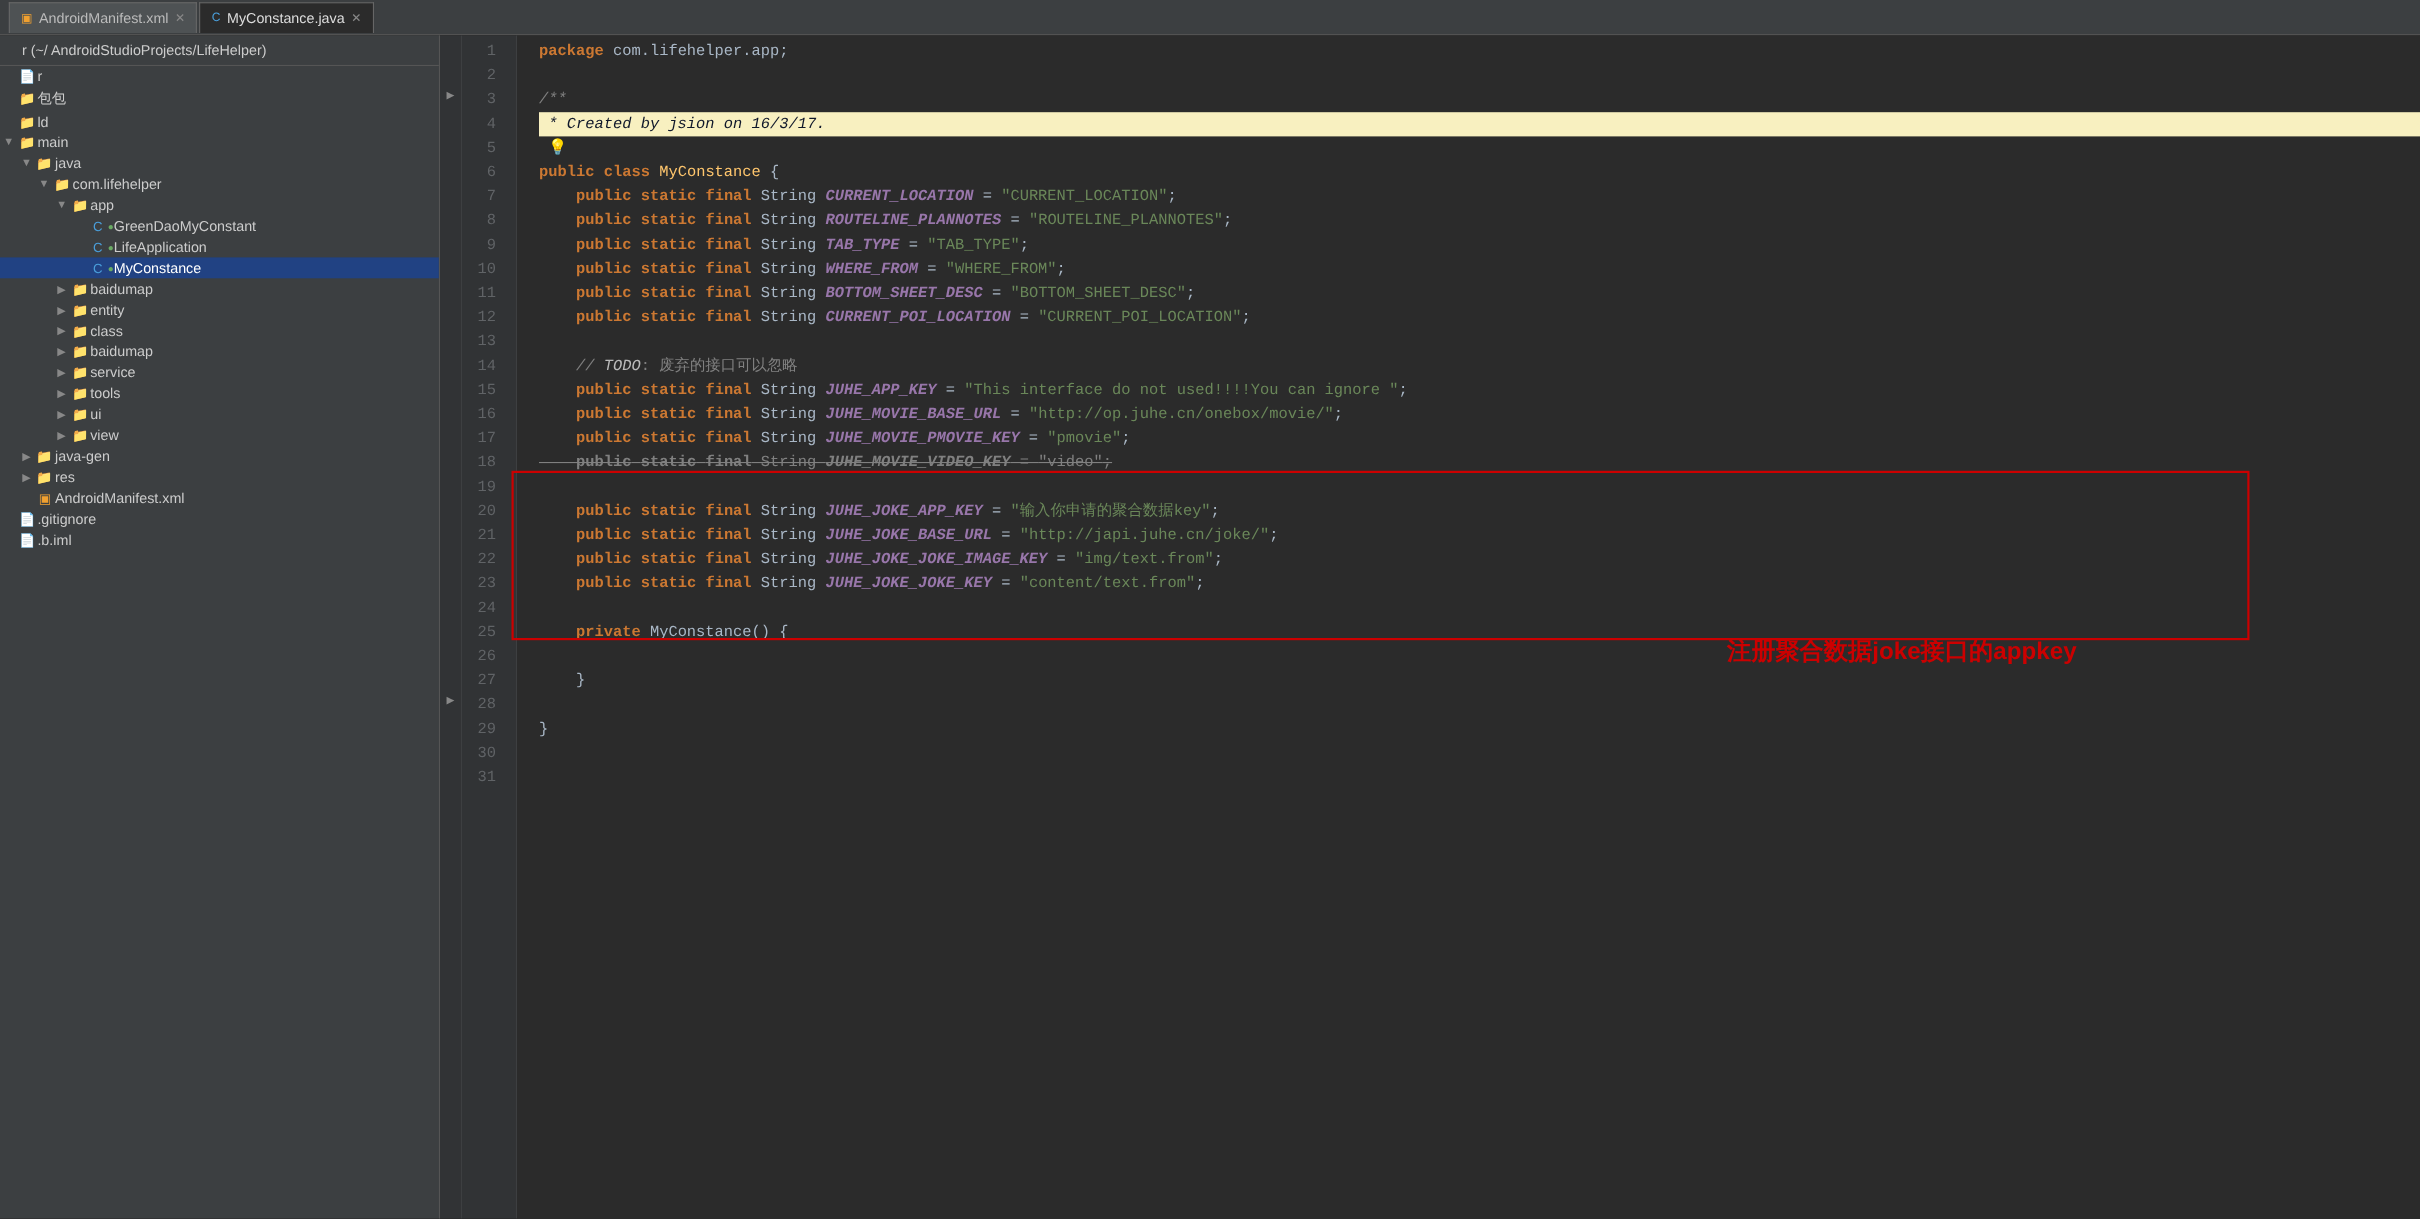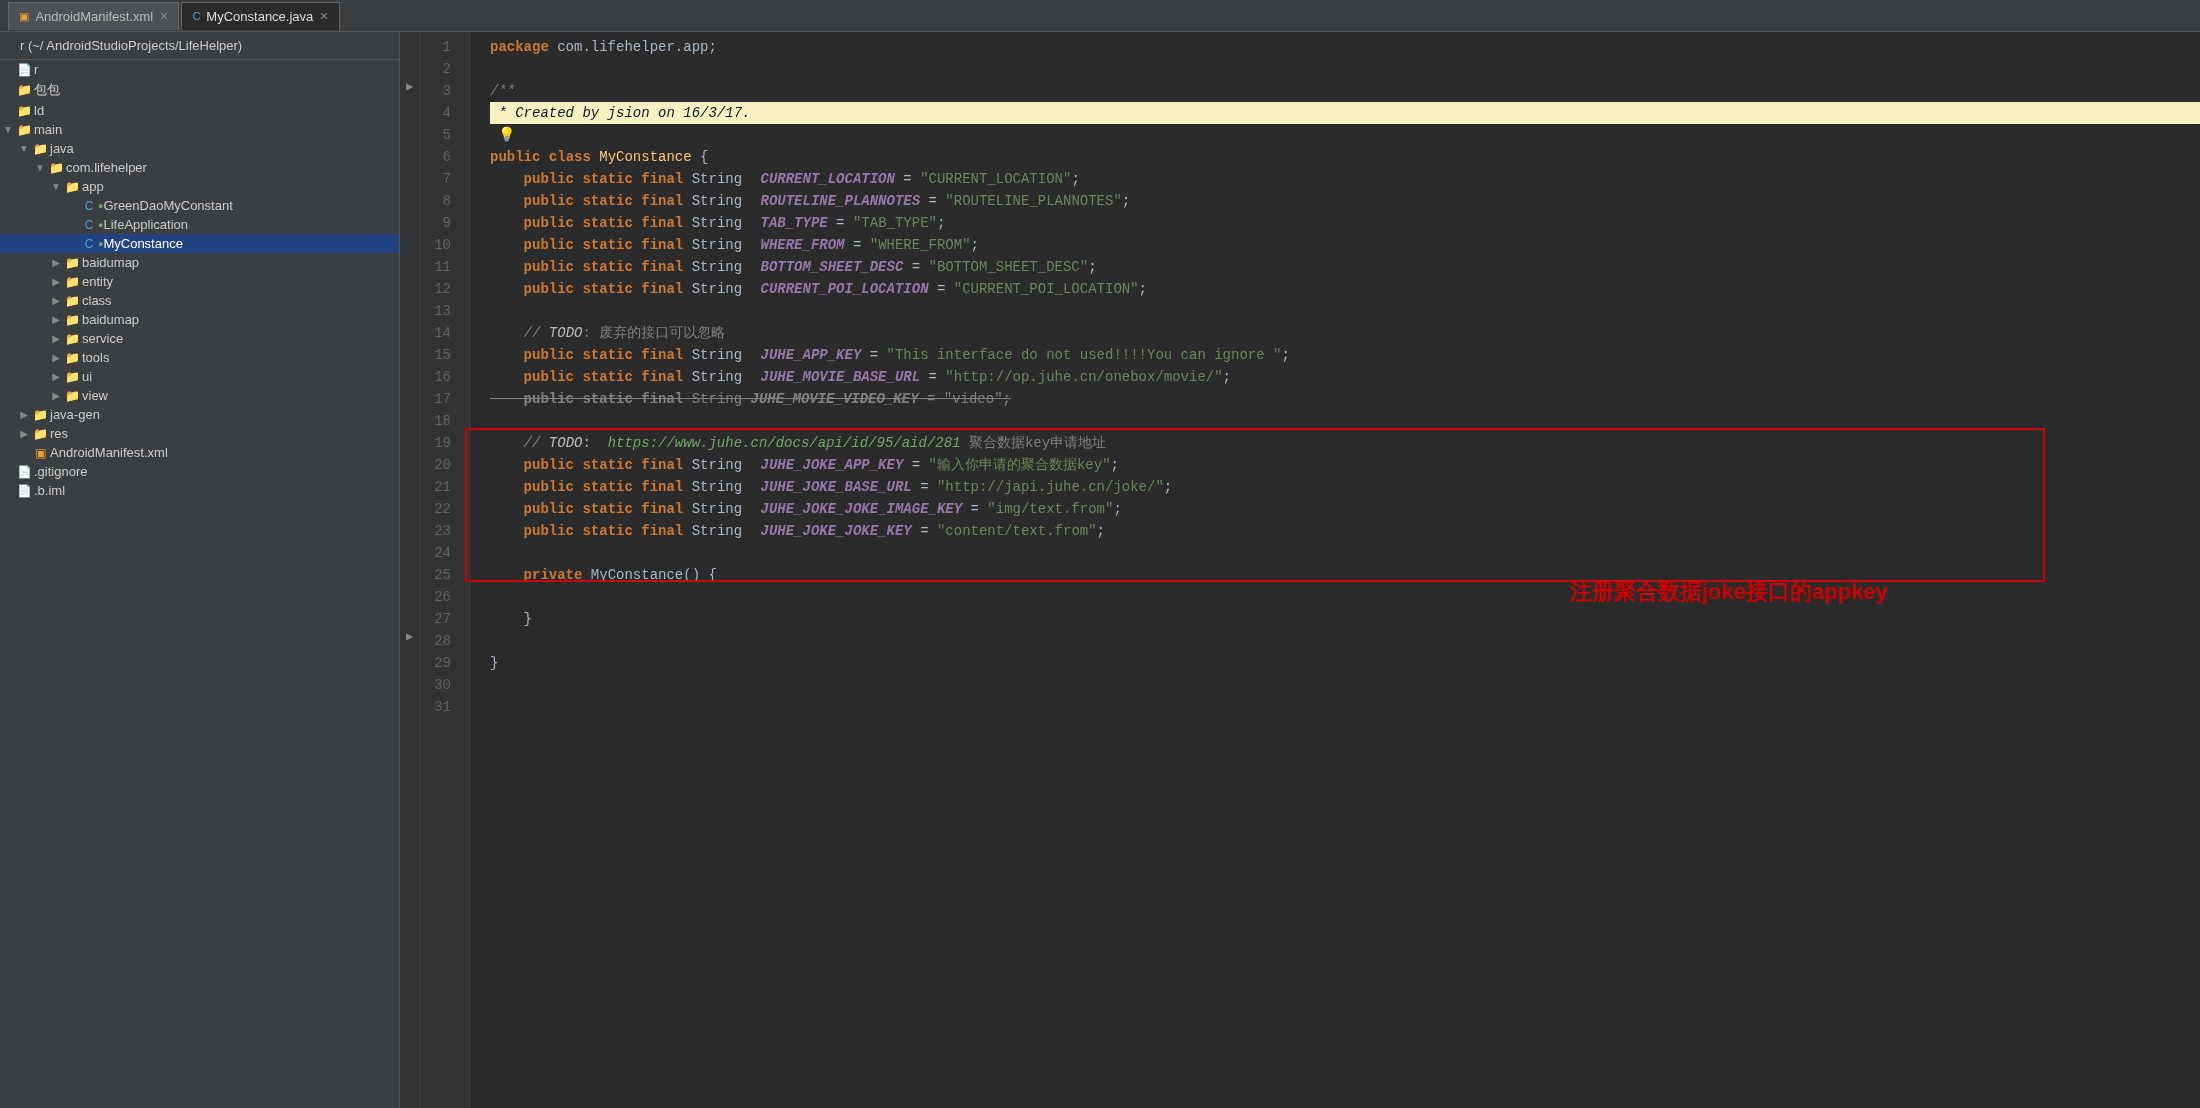--- a/index.html
+++ b/index.html
@@ -176,21 +176,21 @@
       font-size: 12px;
       color: #888;
     }
 
     
     .kw { color: #cc7832; font-weight: bold; } 
     .cl { color: #ffc66d; } 
     .str { color: #6a8759; } 
     .cmt { color: #808080; font-style: italic; }
     .todo-kw { color: #bbb; font-style: italic; }
-    .const { color: #9876aa; font-style: italic; font-weight: bold; margin-left: 10px; }
+    .const { color: #9876aa; font-style: italic; font-weight: bold; }
     .plain { color: #a9b7c6; }
     .todo-url { color: #6aaa64; font-style: italic; }
     .zh-comment { color: #808080; }
 
     .line-bg-yellow { background: #f8f0c0; }
     .line-bg-yellow .plain,
     .line-bg-yellow .kw,
     .line-bg-yellow .cmt,
     .line-bg-yellow .cmt-todo { color: #333; }
     .line-bg-yellow .cmt { color: #0f172a; font-style: italic; }
@@ -467,23 +467,23 @@
         <div class="code-line"><span class="plain">    </span><span class="kw">public</span><span class="plain"> </span><span class="kw">static</span><span class="plain"> </span><span class="kw">final</span><span class="plain"> String </span><span class="const">CURRENT_LOCATION</span><span class="plain"> = </span><span class="str">"CURRENT_LOCATION"</span><span class="plain">;</span></div>
         <div class="code-line"><span class="plain">    </span><span class="kw">public</span><span class="plain"> </span><span class="kw">static</span><span class="plain"> </span><span class="kw">final</span><span class="plain"> String </span><span class="const">ROUTELINE_PLANNOTES</span><span class="plain"> = </span><span class="str">"ROUTELINE_PLANNOTES"</span><span class="plain">;</span></div>
         <div class="code-line"><span class="plain">    </span><span class="kw">public</span><span class="plain"> </span><span class="kw">static</span><span class="plain"> </span><span class="kw">final</span><span class="plain"> String </span><span class="const">TAB_TYPE</span><span class="plain"> = </span><span class="str">"TAB_TYPE"</span><span class="plain">;</span></div>
         <div class="code-line"><span class="plain">    </span><span class="kw">public</span><span class="plain"> </span><span class="kw">static</span><span class="plain"> </span><span class="kw">final</span><span class="plain"> String </span><span class="const">WHERE_FROM</span><span class="plain"> = </span><span class="str">"WHERE_FROM"</span><span class="plain">;</span></div>
         <div class="code-line"><span class="plain">    </span><span class="kw">public</span><span class="plain"> </span><span class="kw">static</span><span class="plain"> </span><span class="kw">final</span><span class="plain"> String </span><span class="const">BOTTOM_SHEET_DESC</span><span class="plain"> = </span><span class="str">"BOTTOM_SHEET_DESC"</span><span class="plain">;</span></div>
         <div class="code-line"><span class="plain">    </span><span class="kw">public</span><span class="plain"> </span><span class="kw">static</span><span class="plain"> </span><span class="kw">final</span><span class="plain"> String </span><span class="const">CURRENT_POI_LOCATION</span><span class="plain"> = </span><span class="str">"CURRENT_POI_LOCATION"</span><span class="plain">;</span></div>
         <div class="code-line"></div>
         <div class="code-line"><span class="plain">    </span><span class="cmt">// </span><span class="todo-kw">TODO</span><span class="zh-comment">: 废弃的接口可以忽略</span></div>
         <div class="code-line"><span class="plain">    </span><span class="kw">public</span><span class="plain"> </span><span class="kw">static</span><span class="plain"> </span><span class="kw">final</span><span class="plain"> String </span><span class="const">JUHE_APP_KEY</span><span class="plain"> = </span><span class="str">"This interface do not used!!!!You can ignore "</span><span class="plain">;</span></div>
         <div class="code-line"><span class="plain">    </span><span class="kw">public</span><span class="plain"> </span><span class="kw">static</span><span class="plain"> </span><span class="kw">final</span><span class="plain"> String </span><span class="const">JUHE_MOVIE_BASE_URL</span><span class="plain"> = </span><span class="str">"http://op.juhe.cn/onebox/movie/"</span><span class="plain">;</span></div>
+        <div class="code-line"><span class="plain">    </span><span class="kw">public</span><span class="plain"> </span><span class="kw">static</span><span class="plain"> </span><span class="kw">final</span><span class="plain"> String </span><span class="const">JUHE_MOVIE_PMOVIE_KEY</span><span class="plain"> = </span><span class="str">"pmovie"</span><span class="plain">;</span></div>
         <div class="code-line" style="text-decoration: line-through; color: #808080;"><span class="plain" style="color:#808080;">    </span><span class="kw" style="color:#808080;">public</span><span class="plain" style="color:#808080;"> </span><span class="kw" style="color:#808080;">static</span><span class="plain" style="color:#808080;"> </span><span class="kw" style="color:#808080;">final</span><span class="plain" style="color:#808080;"> String </span><span style="color:#808080; font-style:italic; font-weight:bold;">JUHE_MOVIE_VIDEO_KEY</span><span class="plain" style="color:#808080;"> = </span><span style="color:#808080;">"video"</span><span class="plain" style="color:#808080;">;</span></div>
         <div class="code-line"></div>
-        <div class="code-line"><span class="plain">    </span><span class="cmt">// </span><span class="todo-kw">TODO</span><span class="plain">:  </span><span class="todo-url">https://www.juhe.cn/docs/api/id/95/aid/281</span><span class="zh-comment"> 聚合数据key申请地址</span></div>
         <div class="code-line"><span class="plain">    </span><span class="kw">public</span><span class="plain"> </span><span class="kw">static</span><span class="plain"> </span><span class="kw">final</span><span class="plain"> String </span><span class="const">JUHE_JOKE_APP_KEY</span><span class="plain"> = </span><span class="str">"输入你申请的聚合数据key"</span><span class="plain">;</span></div>
         <div class="code-line"><span class="plain">    </span><span class="kw">public</span><span class="plain"> </span><span class="kw">static</span><span class="plain"> </span><span class="kw">final</span><span class="plain"> String </span><span class="const">JUHE_JOKE_BASE_URL</span><span class="plain"> = </span><span class="str">"http://japi.juhe.cn/joke/"</span><span class="plain">;</span></div>
         <div class="code-line"><span class="plain">    </span><span class="kw">public</span><span class="plain"> </span><span class="kw">static</span><span class="plain"> </span><span class="kw">final</span><span class="plain"> String </span><span class="const">JUHE_JOKE_JOKE_IMAGE_KEY</span><span class="plain"> = </span><span class="str">"img/text.from"</span><span class="plain">;</span></div>
         <div class="code-line"><span class="plain">    </span><span class="kw">public</span><span class="plain"> </span><span class="kw">static</span><span class="plain"> </span><span class="kw">final</span><span class="plain"> String </span><span class="const">JUHE_JOKE_JOKE_KEY</span><span class="plain"> = </span><span class="str">"content/text.from"</span><span class="plain">;</span></div>
         <div class="code-line"></div>
         <div class="code-line"><span class="plain">    </span><span class="kw">private</span><span class="plain"> MyConstance() {</span></div>
         <div class="code-line"></div>
         <div class="code-line"><span class="plain">    }</span></div>
         <div class="code-line"></div>
         <div class="code-line"><span class="plain">}</span></div>

